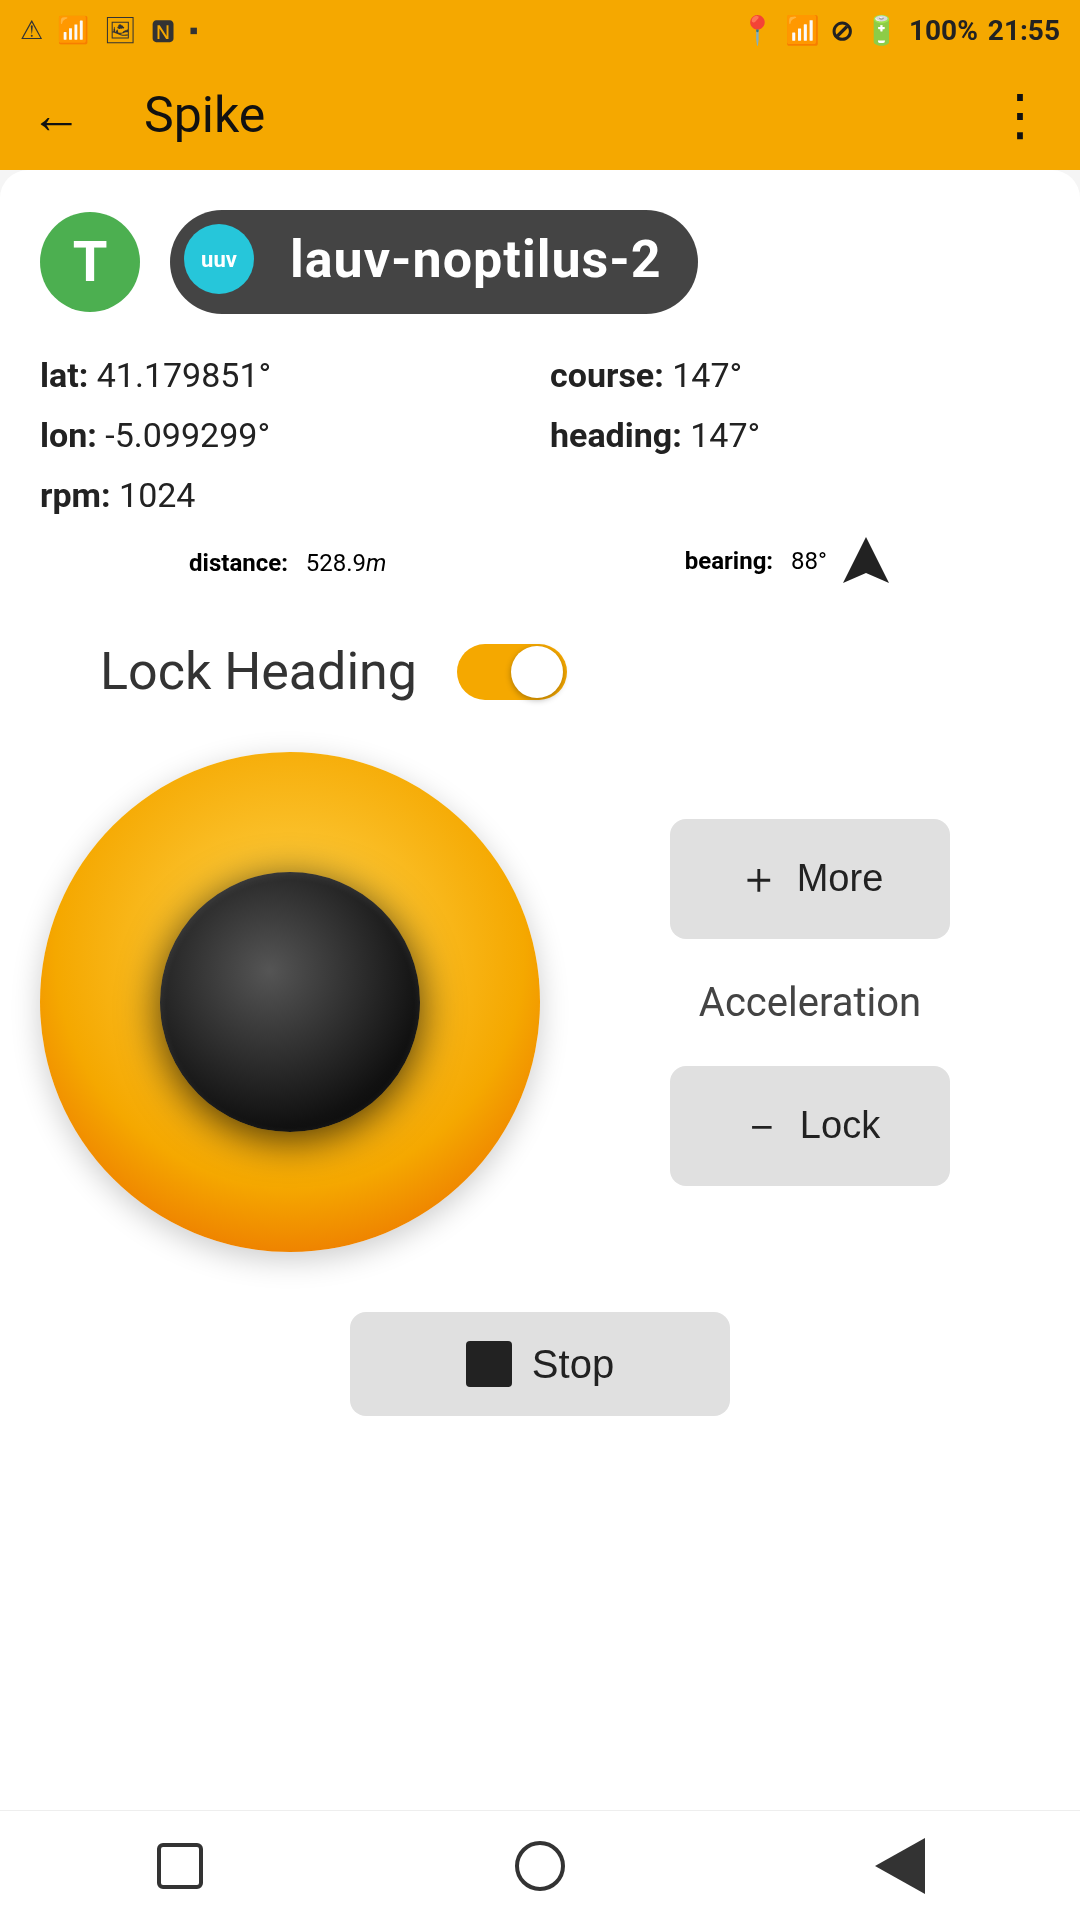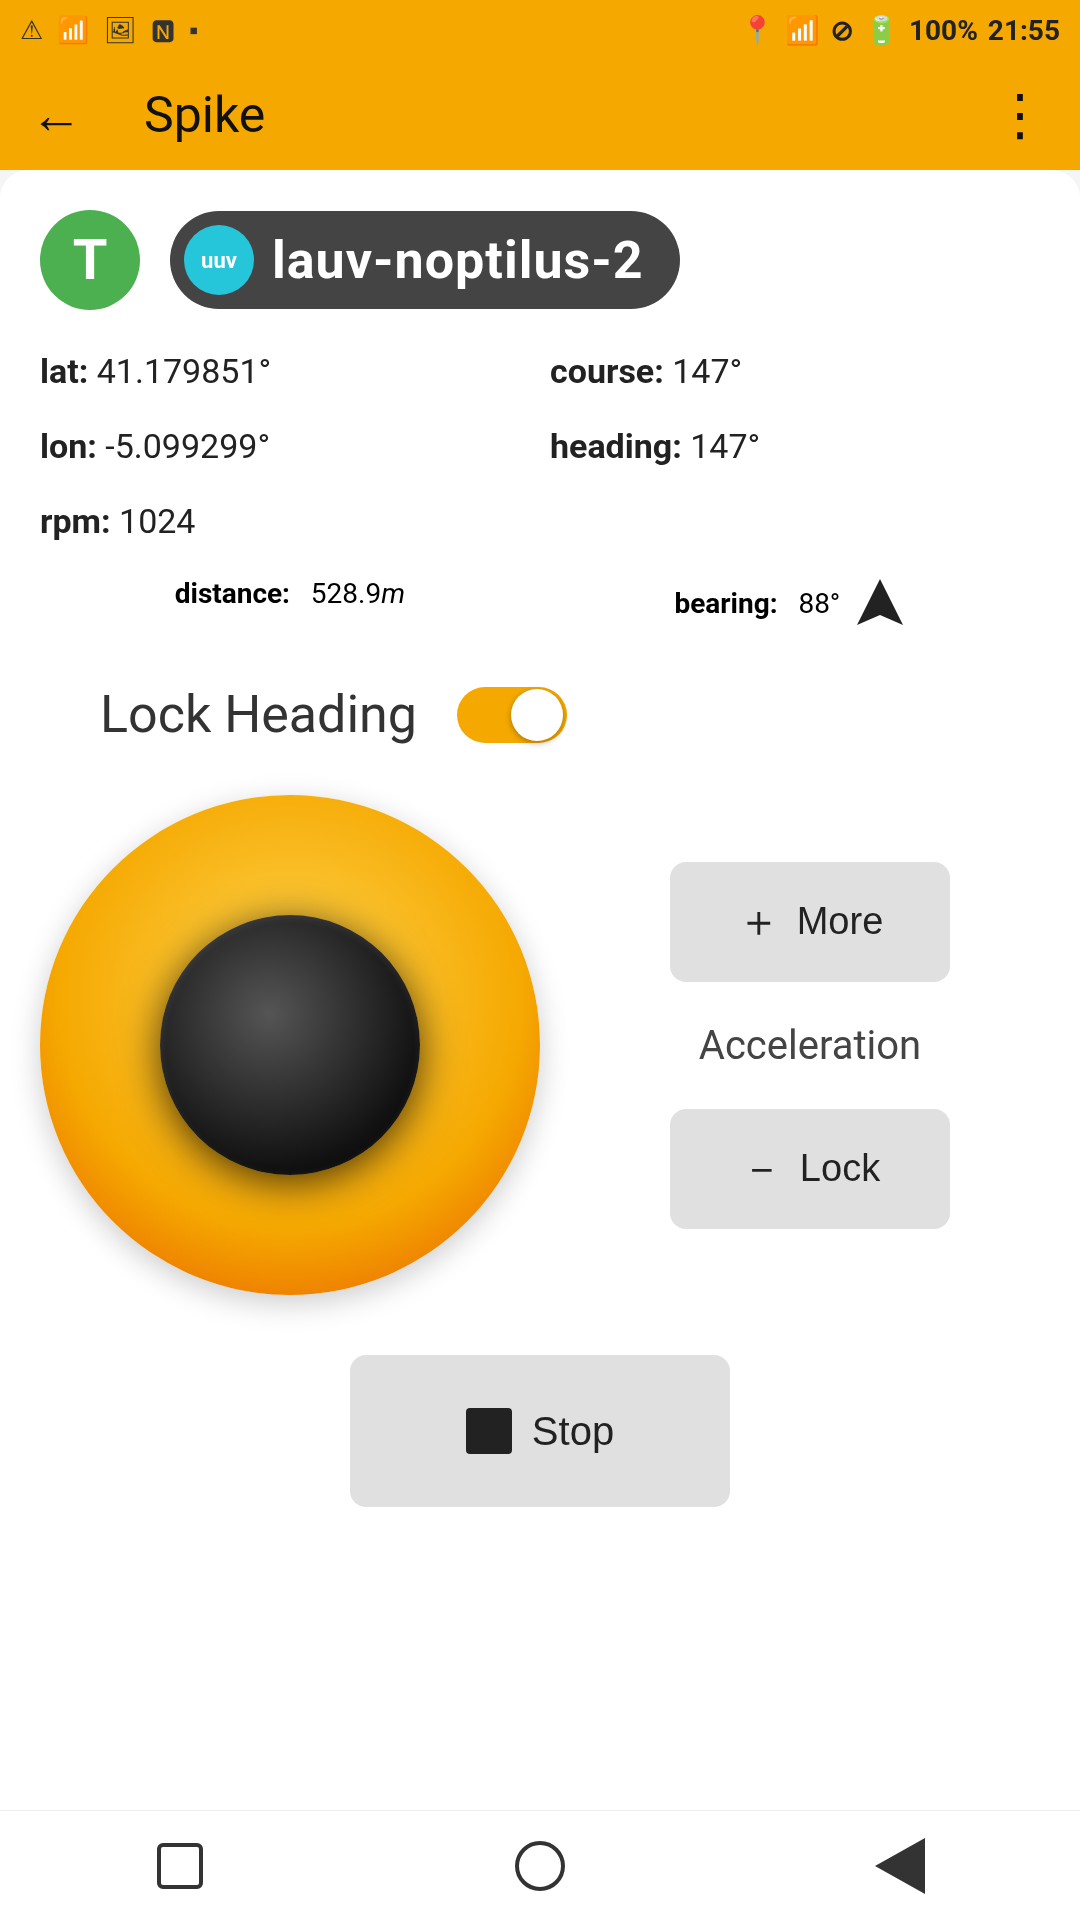--- a/index.html
+++ b/index.html
@@ -98,22 +98,22 @@
       font-weight: bold;
       color: #fff;
       margin-right: 30px;
       flex-shrink: 0;
     }
     .device-name-badge {
       background: #444;
       border-radius: 60px;
       display: flex;
       align-items: center;
-      padding: 14px 36px 14px 14px;
-      gap: 18px;
+      padding: 14px 36px 20px 14px;
+      gap: 36px;
     }
     .uuv-badge {
       background: #26C6DA;
       border-radius: 50%;
       width: 70px;
       height: 70px;
       display: flex;
       align-items: center;
       justify-content: center;
       font-size: 22px;
@@ -125,44 +125,45 @@
       font-size: 52px;
       font-weight: bold;
       color: #fff;
       letter-spacing: 1px;
     }
 
     
     .telemetry-grid {
       display: grid;
       grid-template-columns: 1fr 1fr;
-      gap: 24px 20px;
-      margin-bottom: 30px;
+      gap: 9px 20px;
+      margin-bottom: 14px;
     }
     .telem-row {
       font-size: 34px;
       color: #222;
       line-height: 1.5;
     }
     .telem-label {
       font-weight: bold;
     }
     .telem-value {
       font-weight: normal;
     }
     .telem-unit {
       font-style: italic;
     }
 
     
     .distance-bearing-row {
       display: flex;
       justify-content: space-around;
+      align-items: center;
       margin-bottom: 50px;
-      font-size: 28px;
+      font-size: 24px;
     }
     .db-label {
       font-weight: bold;
     }
 
     
     .lock-heading-row {
       display: flex;
       align-items: center;
       margin-bottom: 50px;
@@ -260,21 +261,21 @@
     }
 
     
     .stop-btn-row {
       display: flex;
       justify-content: center;
       margin-top: 20px;
     }
     .stop-btn {
       width: 380px;
-      height: 152px;
+      height: 104px;
       background: #e0e0e0;
       border-radius: 16px;
       display: flex;
       align-items: center;
       justify-content: center;
       font-size: 40px;
       color: #222;
       cursor: pointer;
       gap: 20px;
       border: none;

